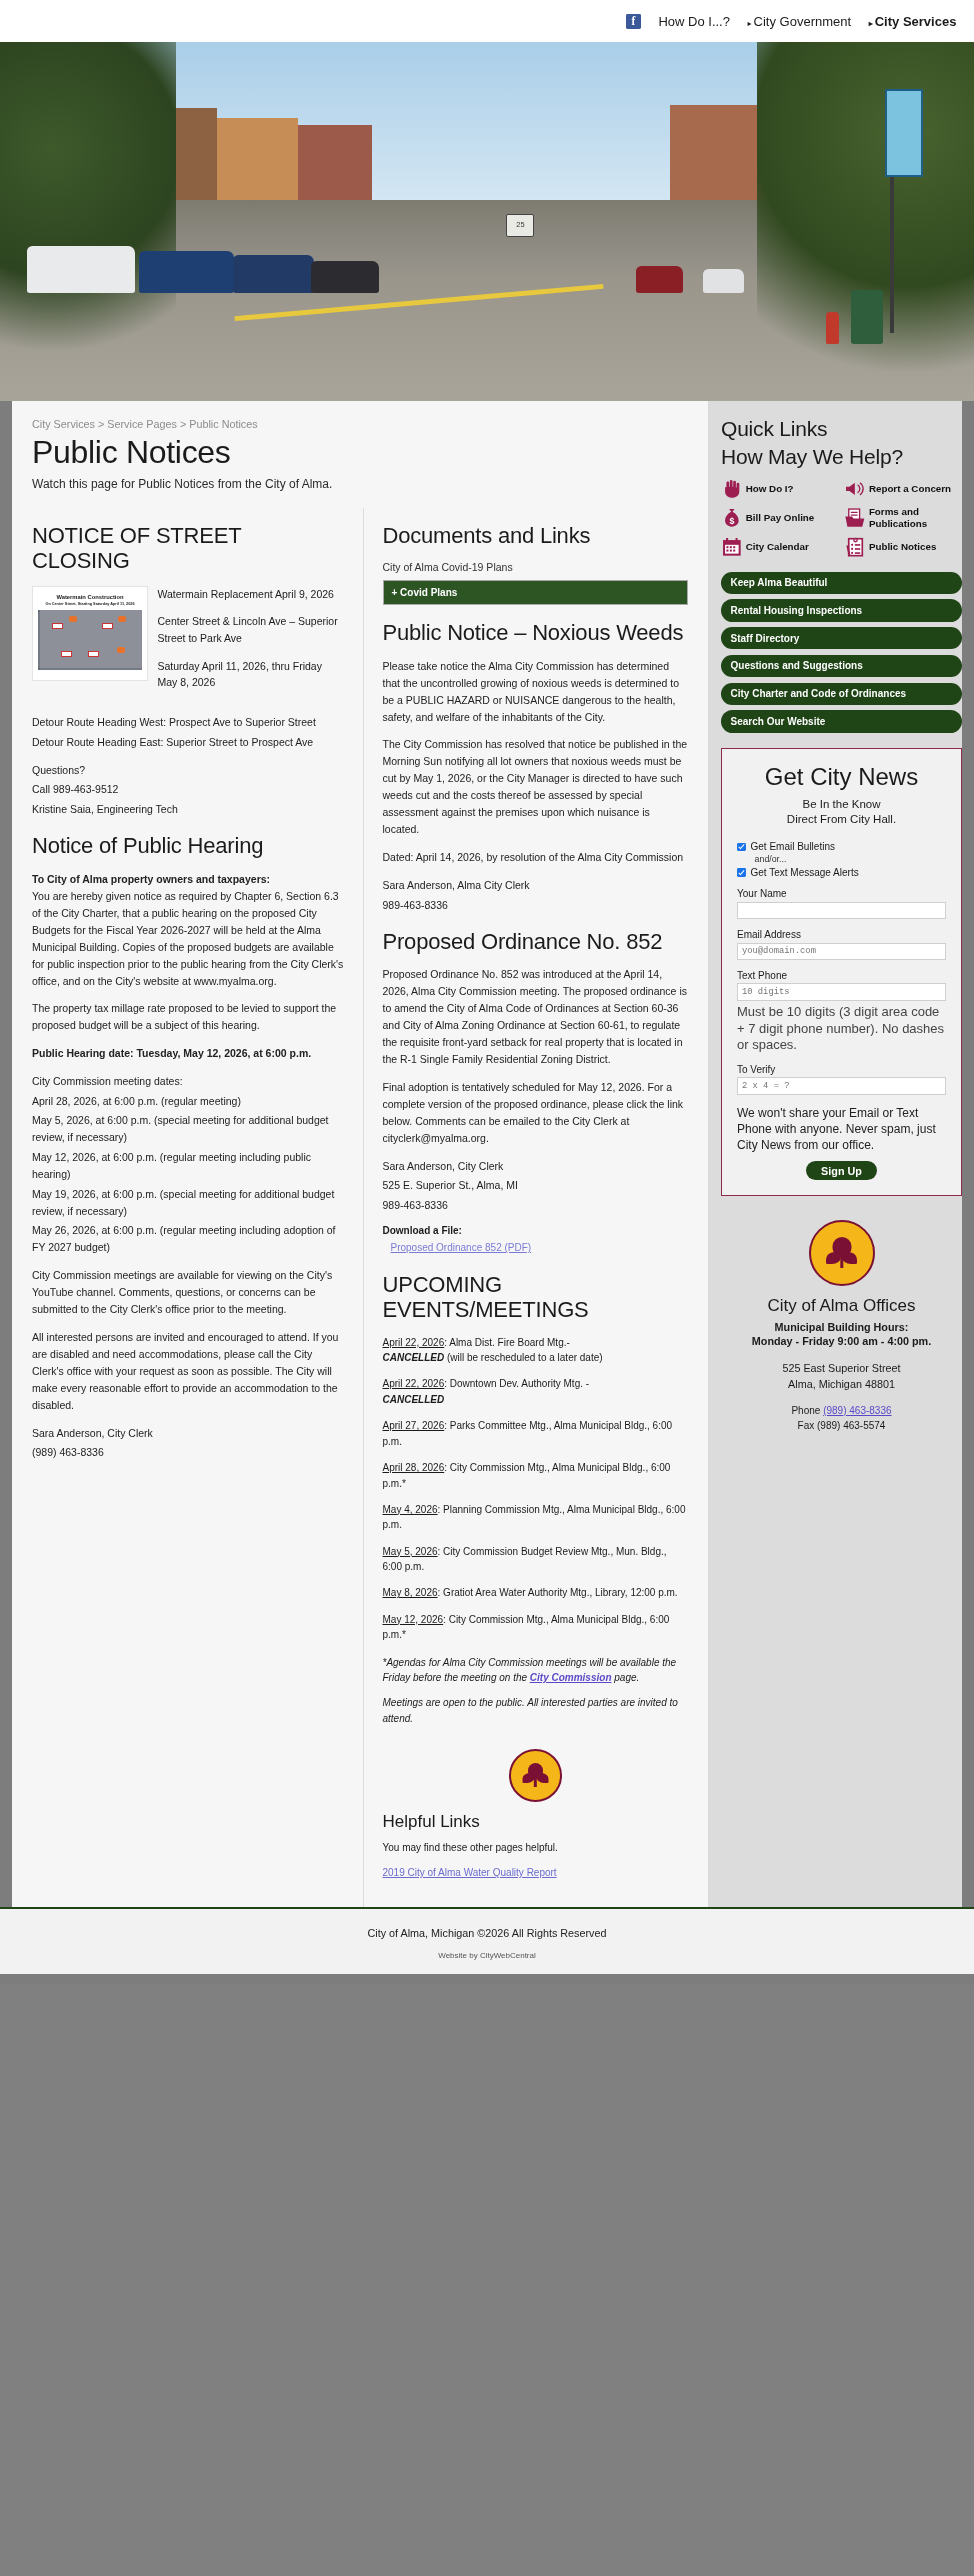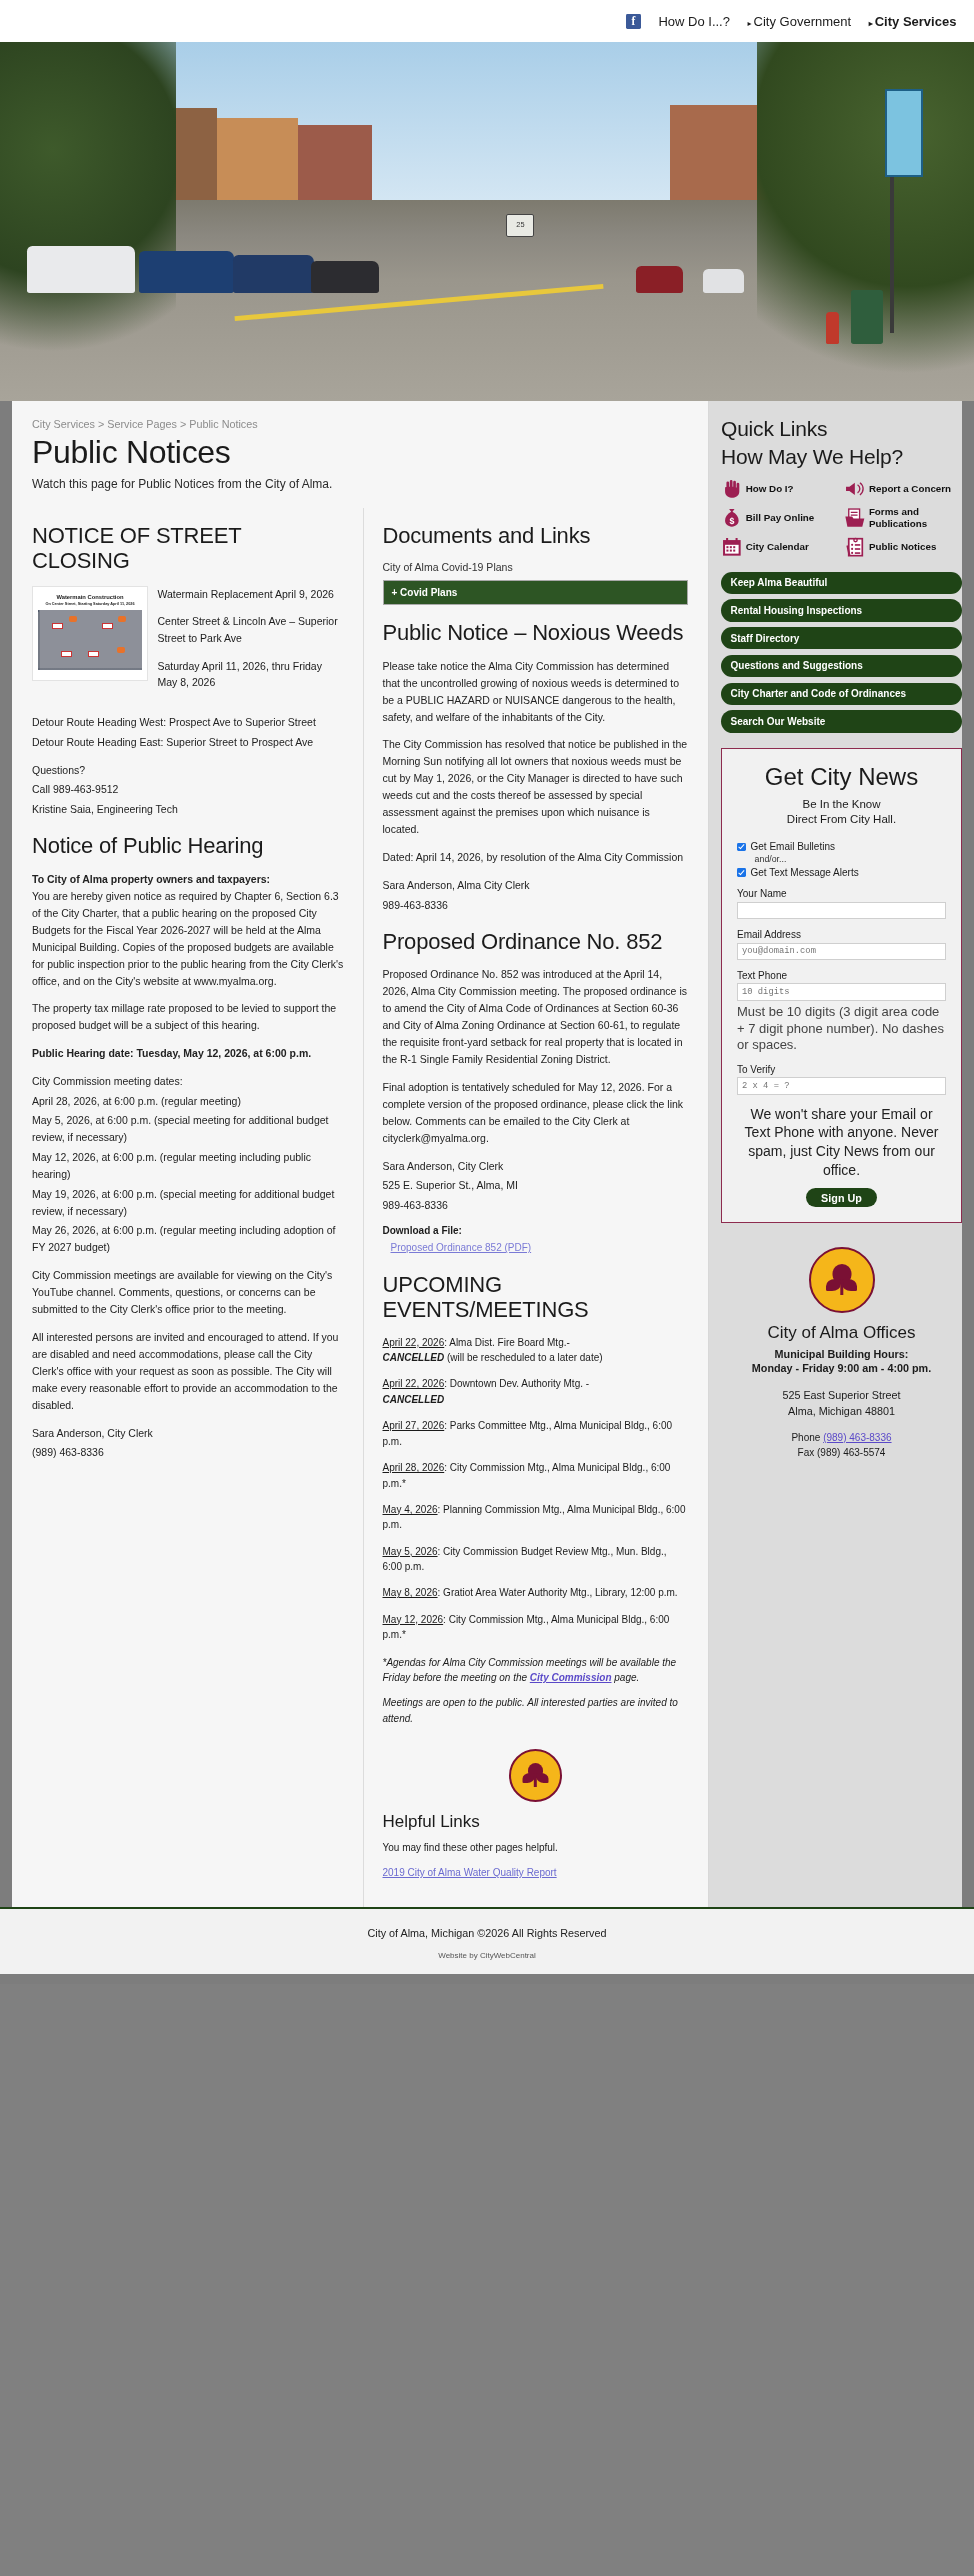--- a/index.html
+++ b/index.html
@@ -336,21 +336,21 @@
 
   .fld-label { font-size:10px; margin: 9.5px 0 2.7px 0; }
   .fld {
     width: 100%; height: 17.6px;
     background:#fff; border:0.7px solid #cfcfcf;
     font-size:8.8px; padding: 1.4px 4px;
     font-family:"Liberation Mono", monospace;
     color:#bdbdbd;
   }
   .fld-hint { font-size:13px; color:#444; line-height:1.3; margin-top:2.7px; }
-  .privacy { font-size:14px; text-align:center; line-height:1.35; margin:9.5px 0 8px 0; color:#222; }
+  .privacy { font-size:12px; text-align:left; line-height:1.35; margin:9.5px 0 8px 0; color:#222; }
   .signup {
     display:block; margin: 0 auto;
     background:#1f4416; color:#fff;
     font-size:10.8px; font-weight:bold;
     border:none; border-radius:9.5px;
     padding: 3.4px 15px; cursor:pointer;
     font-family:"Liberation Sans", sans-serif;
   }
 
   .offices { text-align:center; padding-top: 6.8px; }

